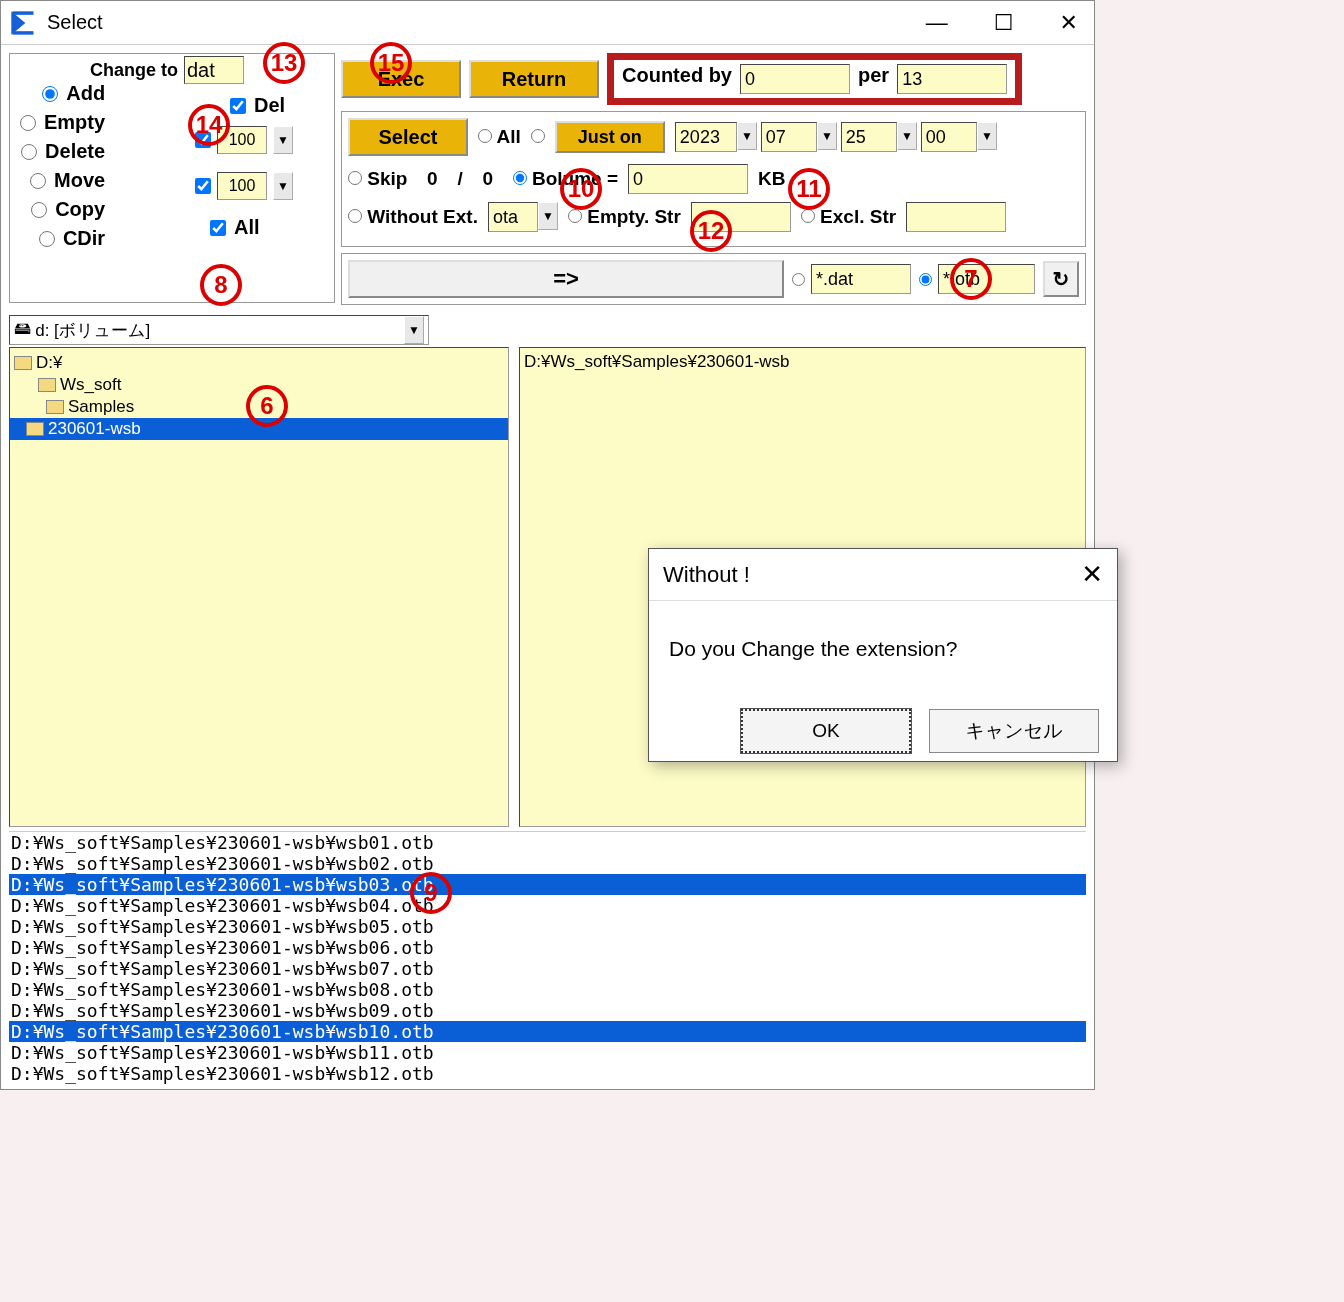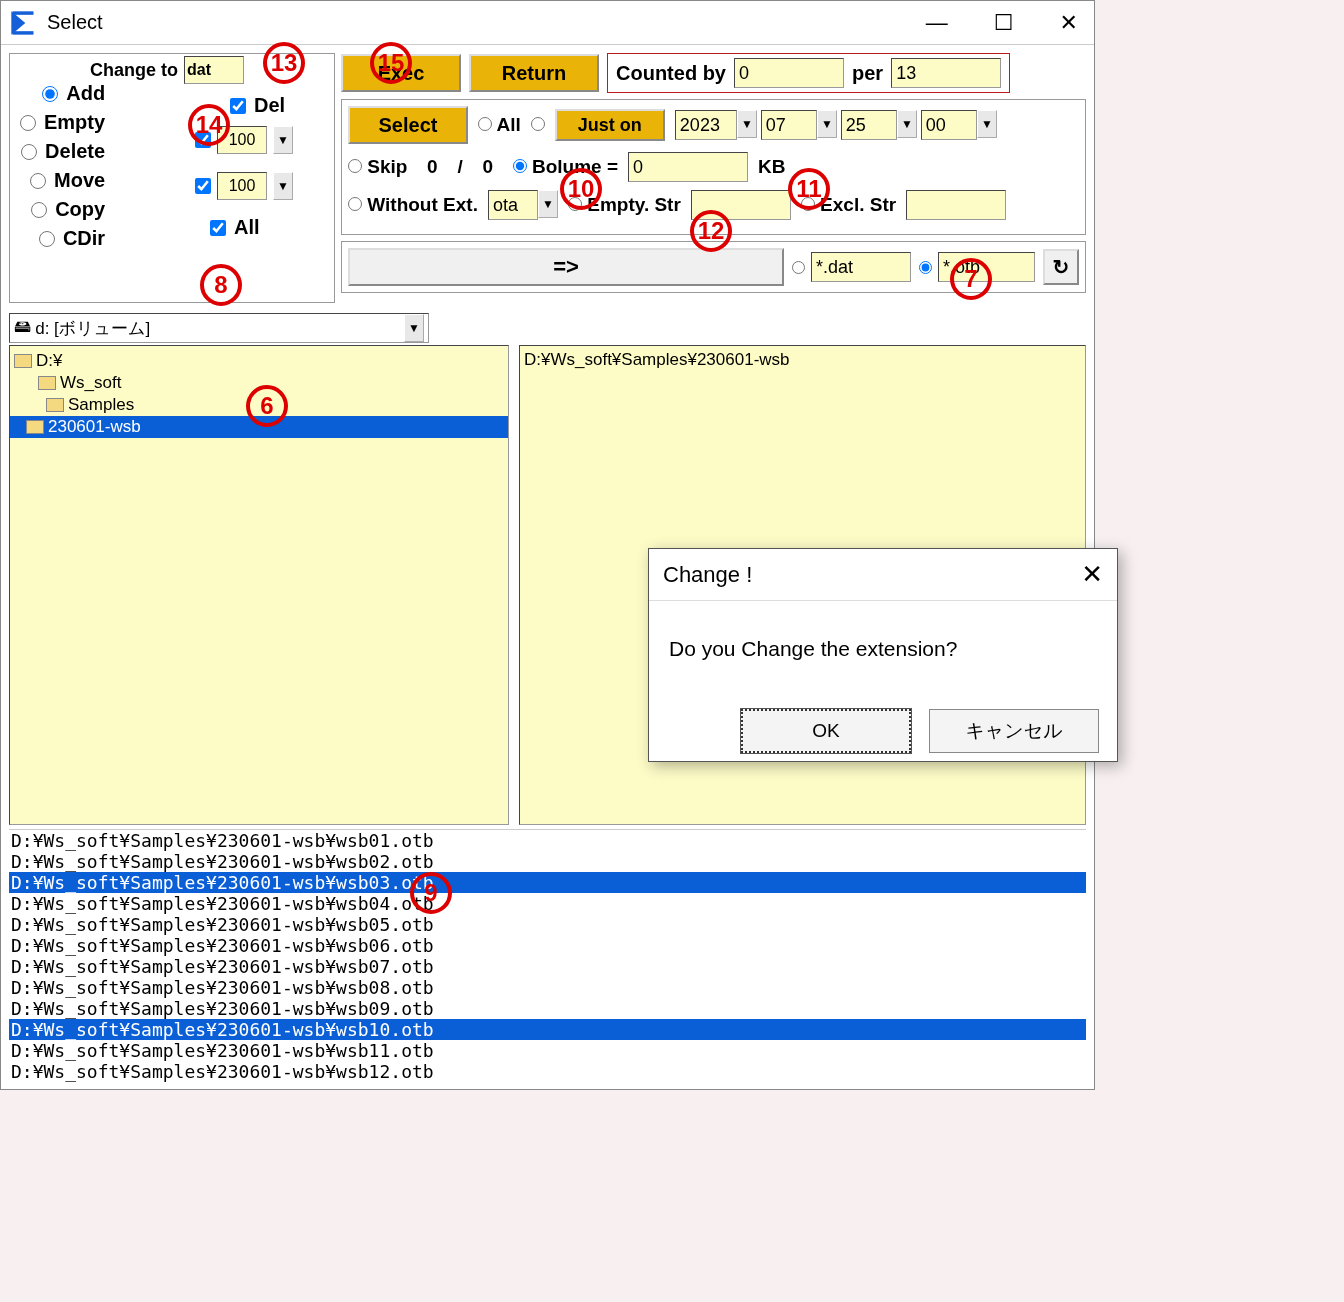--- a/index.html
+++ b/index.html
@@ -9,35 +9,35 @@
 .titlebar-icon { width: 28px; height: 28px; margin-right: 10px; }
 .titlebar-icon svg { width: 100%; height: 100%; }
 .titlebar-title { font-size: 20px; flex: 1; }
 .winctl { display: flex; gap: 30px; }
 .winctl span { font-size: 22px; cursor: pointer; padding: 2px 8px; }
 
 .toolbar { display: flex; gap: 6px; padding: 8px; }
 .panel { border: 1px solid #999; padding: 6px; }
 .left-panel { width: 326px; height: 250px; position: relative; }
 .changeto-row { position: absolute; top: 2px; left: 80px; display: flex; align-items: center; font-weight: bold; }
-.changeto-input { width: 60px; height: 28px; background: #fdfcc7; border: 1px inset #999; margin-left: 6px; font-size: 16px; padding: 2px; font-weight: bold; }
+.changeto-input { width: 60px; height: 28px; background: #fdfcc7; border: 1px inset #999; margin-left: 6px; font-size: 20px; padding: 2px; }
 .radio-col { position: absolute; top: 28px; left: 10px; display: flex; flex-direction: column; gap: 6px; font-weight: bold; font-size: 20px; align-items: flex-end; }
 .radio-col label { display: flex; align-items: center; gap: 8px; }
 .radio-col input[type=radio] { width: 16px; height: 16px; }
 .del-chk { position: absolute; top: 40px; left: 220px; display: flex; align-items: center; gap: 8px; font-weight: bold; font-size: 20px; }
 .spin1 { position: absolute; top: 72px; left: 185px; display: flex; align-items: center; gap: 6px; }
 .spin2 { position: absolute; top: 118px; left: 185px; display: flex; align-items: center; gap: 6px; }
 .all-chk { position: absolute; top: 162px; left: 200px; display: flex; align-items: center; gap: 8px; font-weight: bold; font-size: 20px; }
 .spin-box { width: 50px; height: 28px; background: #fdfcc7; border: 1px inset #999; font-size: 16px; text-align: center; }
 .dd-btn { width: 20px; height: 28px; background: #e8e8e8; border: 1px outset #fff; font-size: 12px; }
 
 .right-col { flex: 1; display: flex; flex-direction: column; gap: 6px; }
 .row1 { display: flex; gap: 8px; align-items: center; }
 .btn { height: 38px; padding: 0 4px; background: #eab308; border: 2px outset #ddd; font-weight: bold; font-size: 20px; cursor: pointer; }
-.count-panel { border: 1px solid #b91c1c; padding: 4px 8px; display: flex; align-items: center; gap: 8px; font-weight: bold; font-size: 20px; }
+.count-panel { border: 7px solid #b91c1c; padding: 4px 8px; display: flex; align-items: flex-start; gap: 8px; font-weight: bold; font-size: 20px; }
 .tinput { height: 30px; background: #fdfcc7; border: 1px inset #999; font-size: 18px; padding: 2px 4px; }
 
 .select-panel { border: 1px solid #999; padding: 6px; }
 .select-row { display: flex; align-items: center; gap: 10px; margin-bottom: 8px; font-weight: bold; font-size: 19px; }
 .select-row input[type=radio] { width: 14px; height: 14px; }
 .date-sel { display: flex; gap: 4px; }
 .date-box { display: flex; }
 .date-box .tinput { width: 56px; }
 .date-box .year { width: 62px; }
 
@@ -272,21 +272,21 @@
 <div class="badge" style="top:264px;left:200px">8</div>
 <div class="badge" style="top:385px;left:246px">6</div>
 <div class="badge" style="top:258px;left:950px">7</div>
 <div class="badge" style="top:168px;left:560px">10</div>
 <div class="badge" style="top:168px;left:788px">11</div>
 <div class="badge" style="top:210px;left:690px">12</div>
 <div class="badge" style="top:872px;left:410px">9</div>
 
 <div class="dialog" style="top:548px;left:648px">
   <div class="dlg-title">
-    <span>Change !</span>
+    <span>Without !</span>
     <span class="dlg-close">✕</span>
   </div>
   <div class="dlg-body">Do you Change the extension?</div>
   <div class="dlg-btns">
     <button class="dlg-btn focus">OK</button>
     <button class="dlg-btn">キャンセル</button>
   </div>
 </div>
 
 </body></html>

